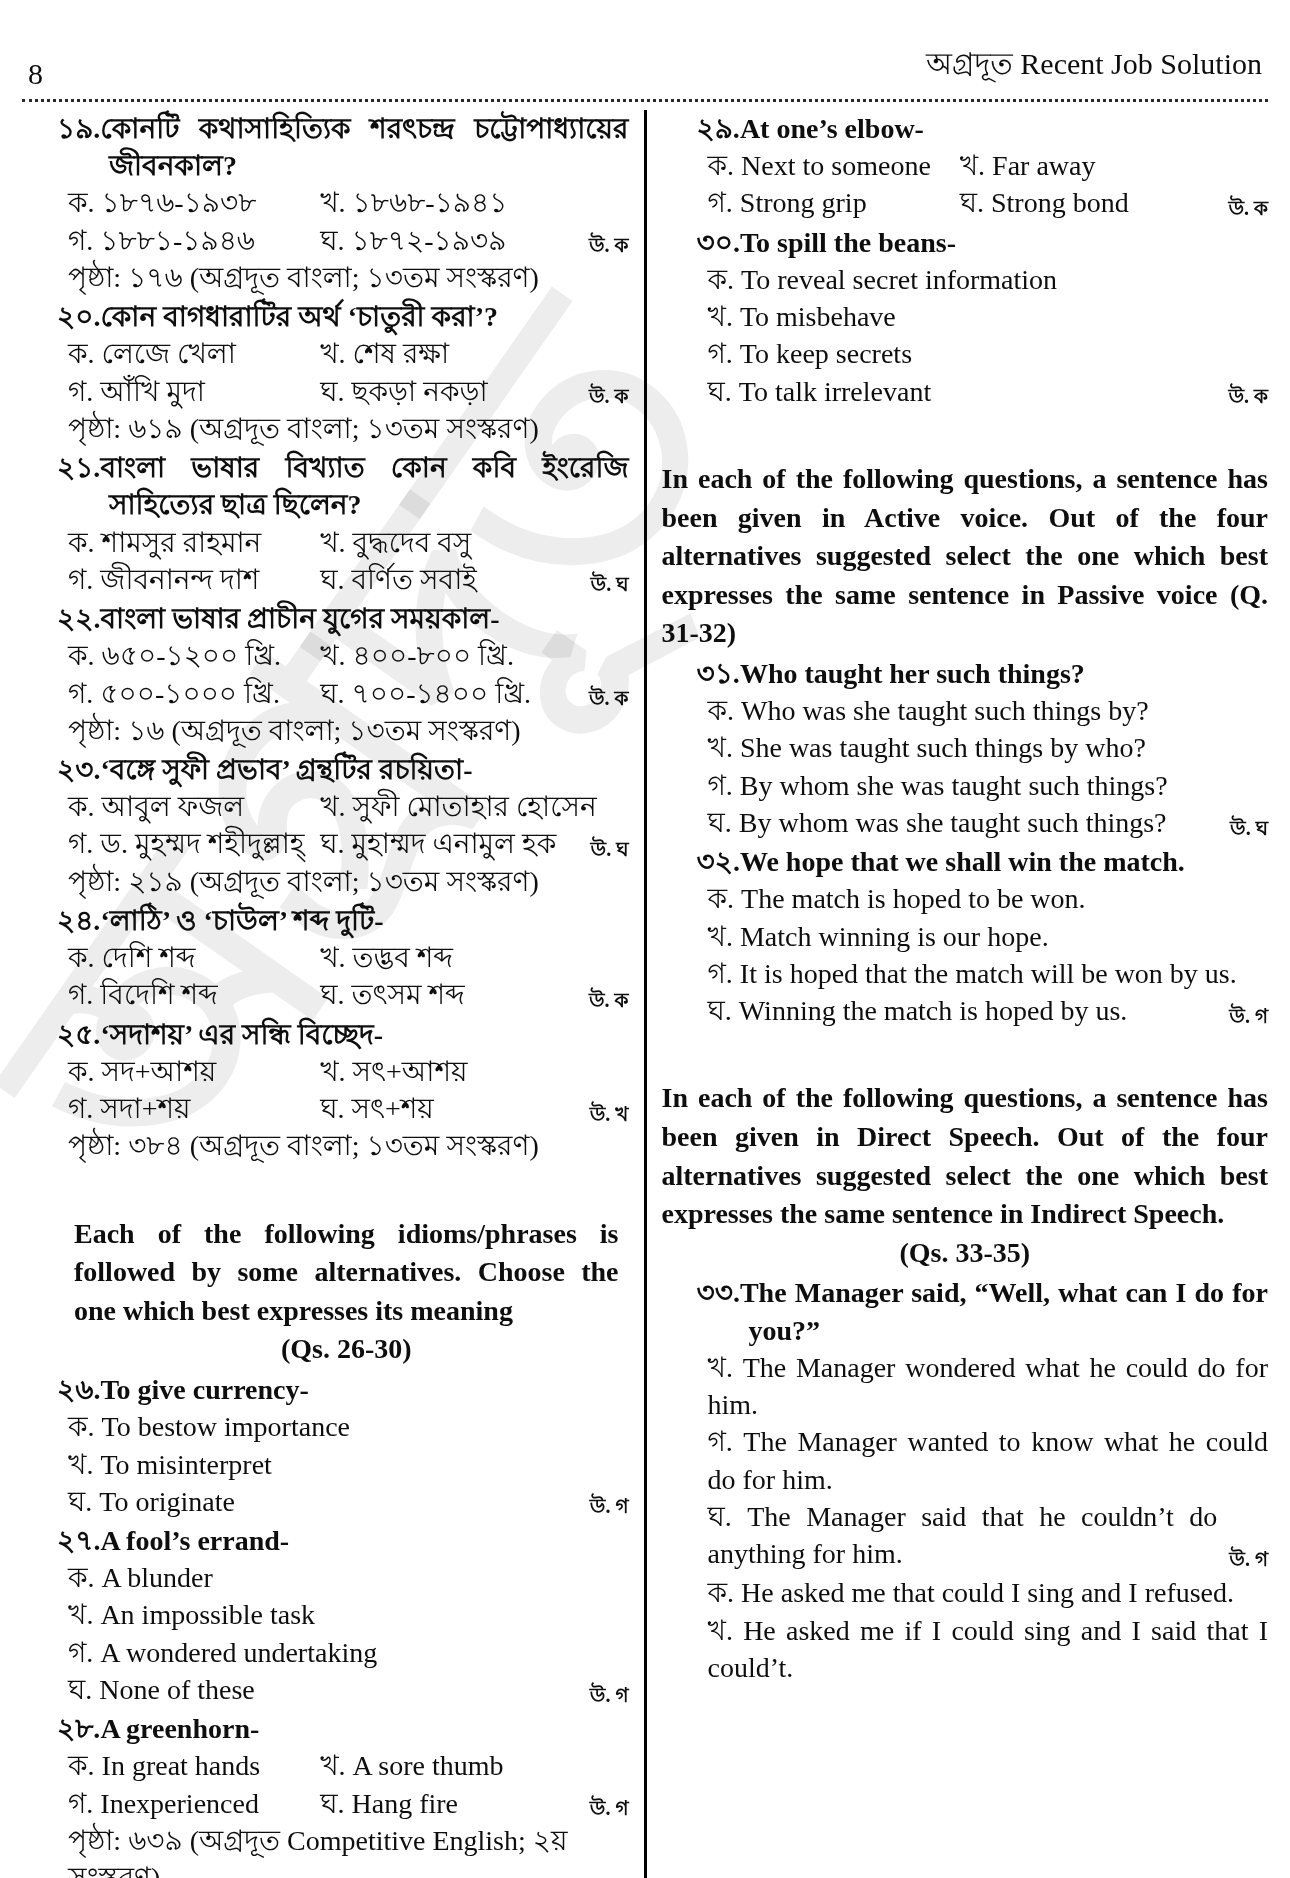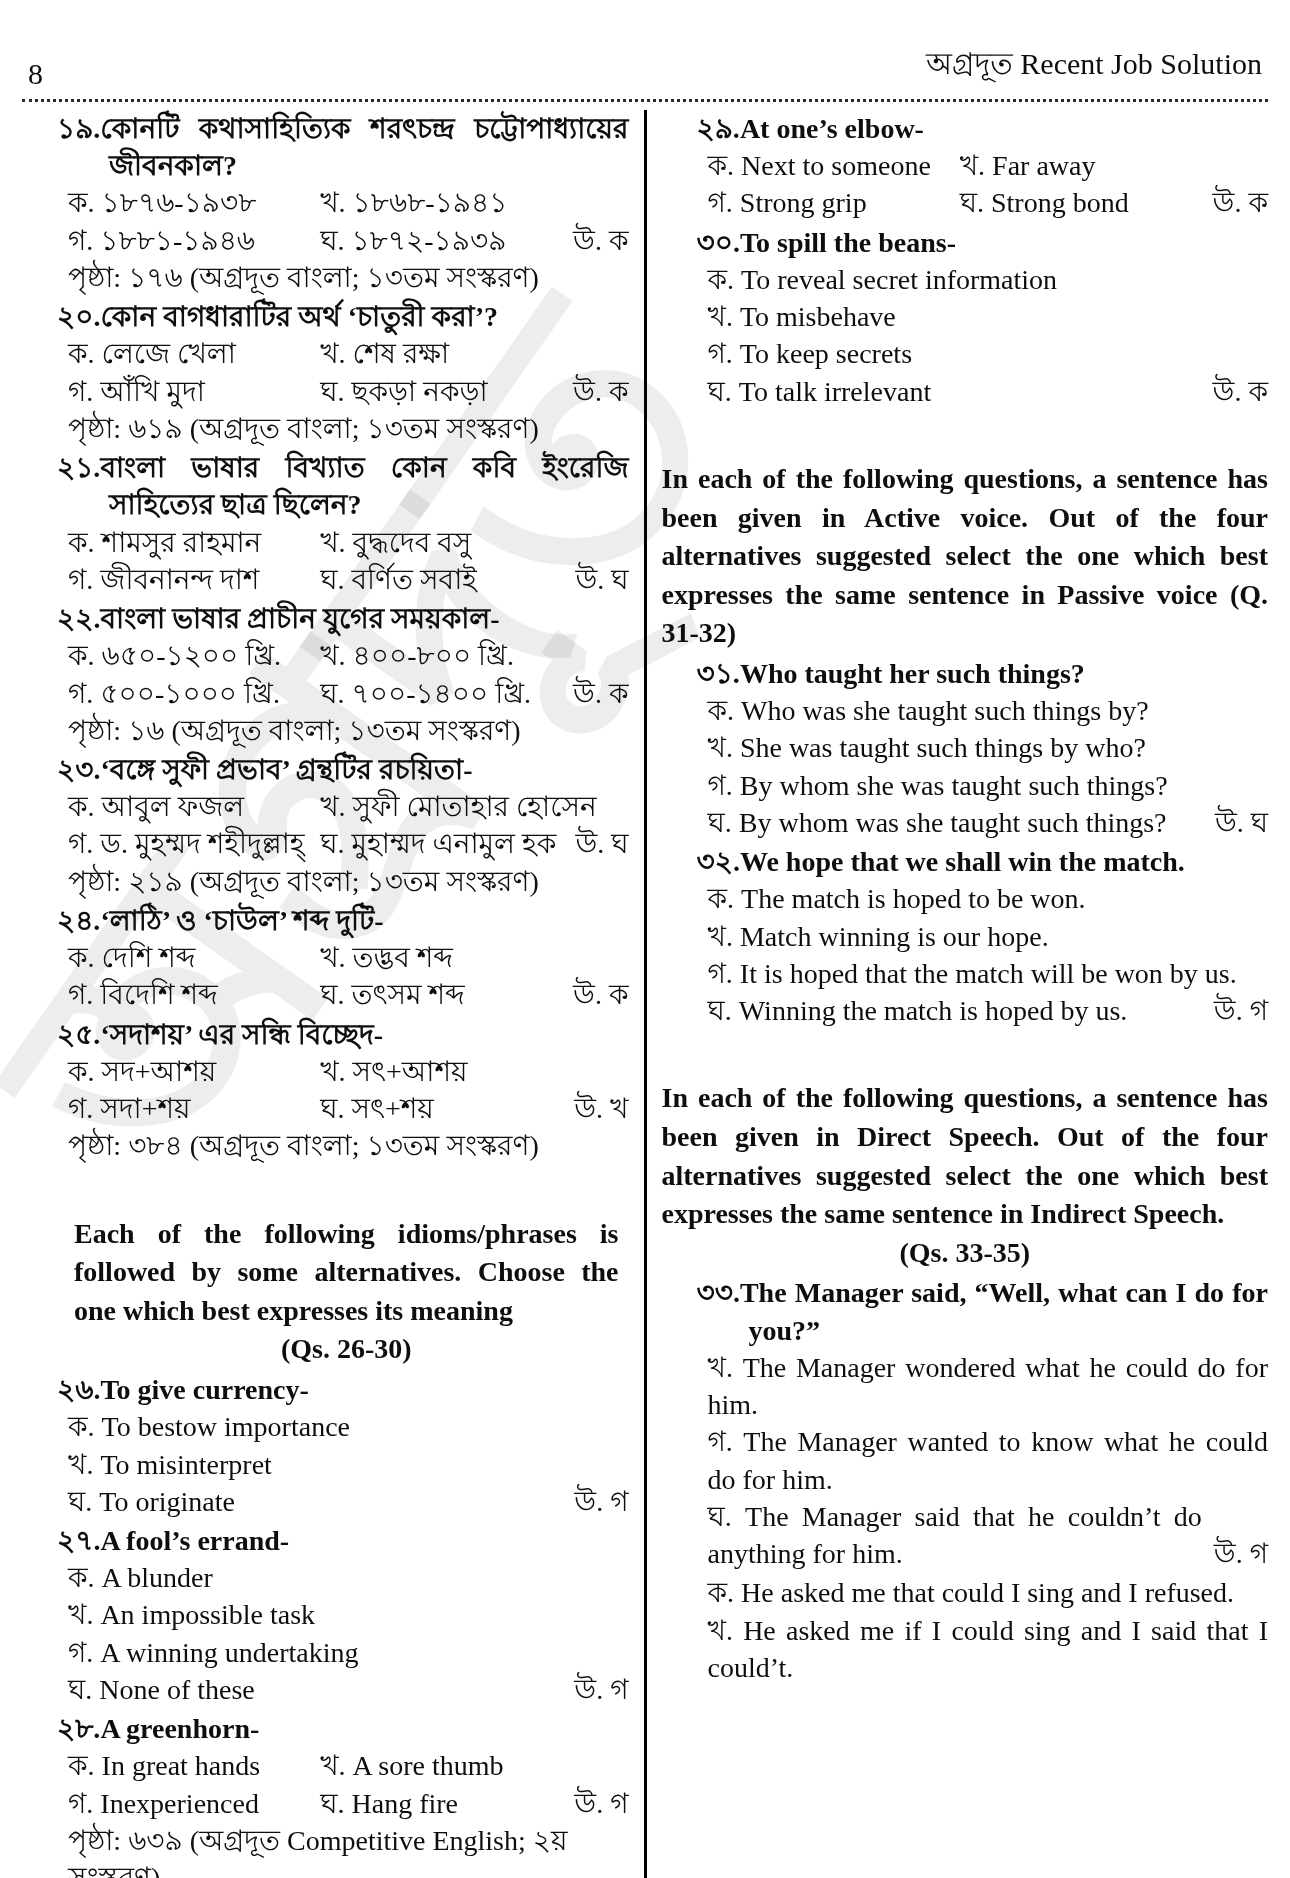--- a/index.html
+++ b/index.html
@@ -89,22 +89,23 @@
     text-align: right;
   }
   .opt-row.single .opt-cell.first {
     flex: 1 1 auto;
     text-align: justify;
   }
   .ans {
     margin-left: auto;
     white-space: nowrap;
     padding-left: 12px;
-    font-size: 28px;
+    font-size: 20px;
     line-height: 1.33;
+    font-weight: bold;
   }
   .q-ref {
     padding-left: 46px;
     font-size: 28px;
     line-height: 1.33;
   }
   .instruction {
     font-weight: bold;
     font-size: 28px;
     line-height: 1.38;
@@ -236,21 +237,21 @@
         </div>
         <div class="block question">
           <div class="q-title"><span class="q-num">২৭.</span><span class="q-text">A fool’s errand-</span></div>
           <div class="opt-row single">
             <span class="opt-cell first">ক. A blunder</span>
           </div>
           <div class="opt-row single">
             <span class="opt-cell first">খ. An impossible task</span>
           </div>
           <div class="opt-row single">
-            <span class="opt-cell first">গ. A winning undertaking</span>
+            <span class="opt-cell first">গ. A wondered undertaking</span>
           </div>
           <div class="opt-row single">
             <span class="opt-cell first">ঘ. None of these</span>
             <span class="ans">উ. গ</span>
           </div>
         </div>
         <div class="block question">
           <div class="q-title"><span class="q-num">২৮.</span><span class="q-text">A greenhorn-</span></div>
           <div class="opt-row two">
             <span class="opt-cell first">ক. In great hands</span>

